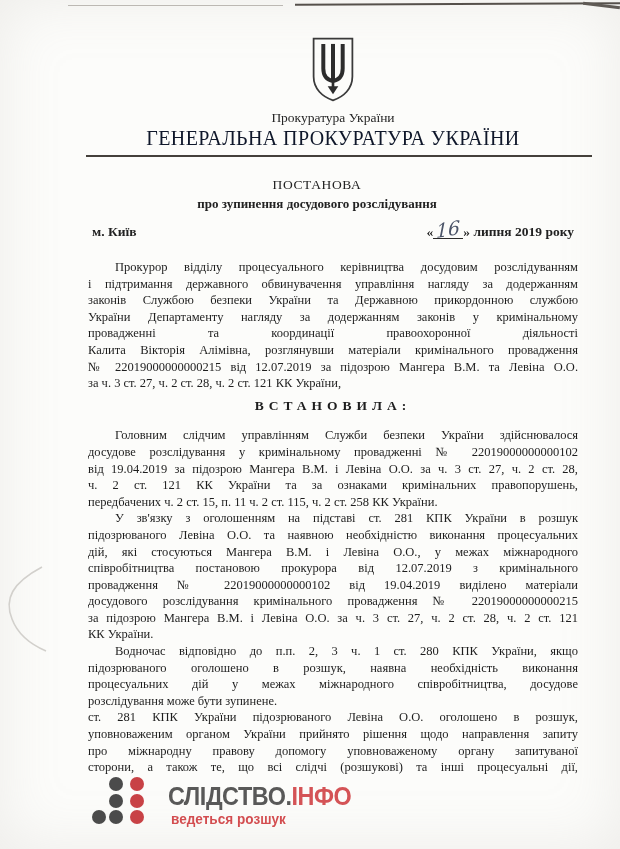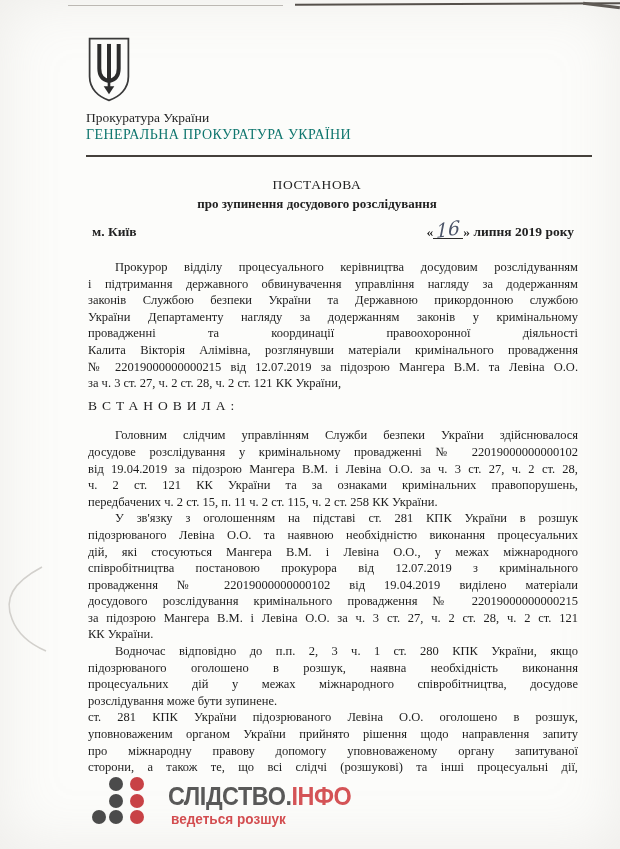--- a/index.html
+++ b/index.html
@@ -10,24 +10,24 @@
     box-shadow: inset 0 0 60px rgba(170,165,158,0.18);
     overflow:hidden;
   }
   
   .scan-top-a{position:absolute; left:68px; top:5px; width:215px; height:1px; background:#bcb8b3;}
   .scan-top-b{position:absolute; left:295px; top:3px; width:325px; height:2px; background:#55504b; transform:rotate(-0.25deg);}
   .scan-corner{position:absolute; left:583px; top:4px; width:37px; height:3px; background:#5f5a55; transform:rotate(7deg);}
   .margin-hair{position:absolute; left:2px; top:565px;}
 
   
-  .letterhead{position:absolute; left:86px; top:36px; width:494px; }
+  .letterhead{position:absolute; left:86px; top:36px; width:494px; text-align:center;}
   .emblem{display:inline-block;}
   .org-small{font-size:13.5px; margin-top:3px; color:#262626;}
-  .org-large{font-size:14px; letter-spacing:0.4px; margin-top:1px; white-space:nowrap; color:#0f766e;}
+  .org-large{font-size:20px; letter-spacing:0.4px; margin-top:1px; white-space:nowrap; color:#0f172a;}
   .addr-row{display:flex; justify-content:space-between; font-size:9.5px; margin-top:4px; padding:0 4px; color:#2b2b2b;}
   .divider{position:absolute; left:86px; top:155px; width:506px; border-top:2px solid #44403b;}
 
   
   .title-block{position:absolute; left:70px; top:177px; width:494px; text-align:center;}
   .doc-title{font-weight:normal; font-size:13.5px; letter-spacing:0.6px;}
   .doc-subtitle{font-weight:bold; font-size:13px; margin-top:3px;}
 
   
   .place-date{position:absolute; left:92px; top:222px; width:482px;
@@ -36,21 +36,21 @@
   .blank{display:inline-block; border-bottom:1.3px solid #2a2a2a; padding:0 3px; line-height:0.9;}
   .hand{display:inline-block; font-family:"DejaVu Serif", serif; font-style:italic; font-weight:normal;
     font-size:19px; color:#4b5468; transform:rotate(-9deg) skewX(-10deg); line-height:0.8;}
 
   
   .body-text{position:absolute; left:88px; top:259px; width:490px;
     font-size:12.5px; line-height:16.6px; color:#1e1e1e;}
   .line{text-align:justify; text-align-last:justify; height:16.6px; white-space:nowrap;}
   .line.last{text-align-last:left;}
   .line.first{text-indent:27px;}
-  .vstanovyla{font-weight:normal; font-size:13.5px; letter-spacing:5px;
+  .vstanovyla{text-align:center; font-weight:bold; font-size:13.5px; letter-spacing:5px;
     margin:6px 0 13px 0;}
 
   
   .logo{position:absolute; left:90px; top:774px; width:300px; height:64px;}
   .dots{position:absolute; left:2px; top:3px; display:grid;
     grid-template-columns:17px 21px 17px; grid-auto-rows:16.6px;}
   .dot{width:14px; height:14px; border-radius:50%; opacity:0.95;}
   .brand{position:absolute; left:78px; top:9px; font-family:"Liberation Sans", sans-serif;
     font-weight:bold; font-size:26px; line-height:1; letter-spacing:-0.5px;
     transform:scaleX(0.9); transform-origin:left top; white-space:nowrap; opacity:0.87;}

